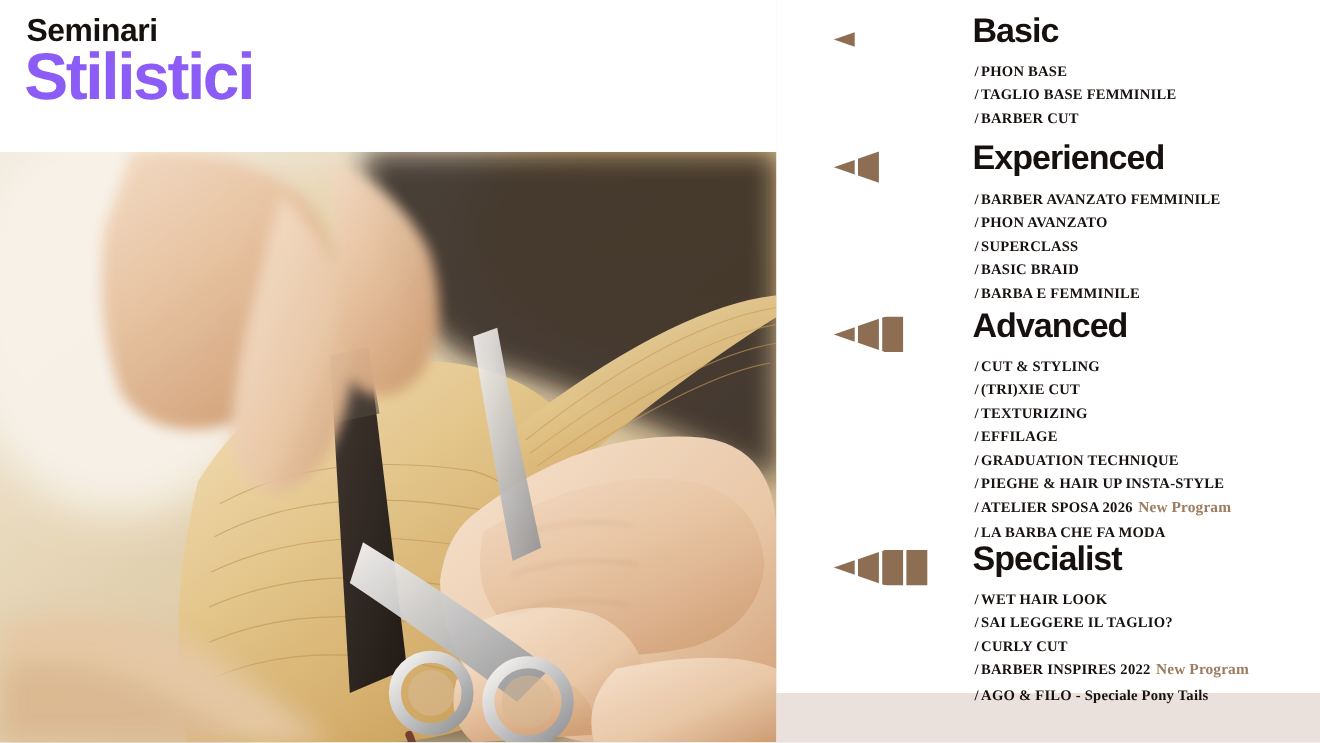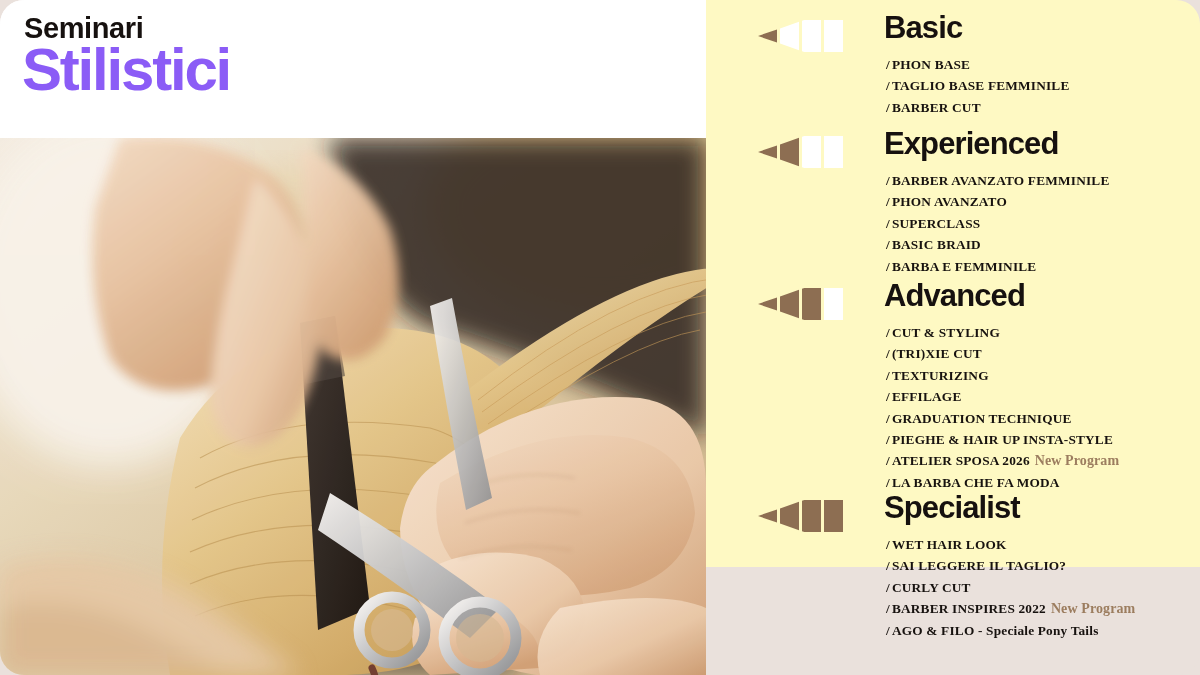--- a/index.html
+++ b/index.html
@@ -3,21 +3,21 @@
 <meta charset="utf-8">
 <title>Seminari Stilistici</title>
 <style>
   html,body{margin:0;padding:0;}
   body{
     width:1200px;height:675px;overflow:hidden;
     background:#EAE1DC;
     font-family:"Liberation Sans","DejaVu Sans",sans-serif;
     -webkit-font-smoothing:antialiased;
   }
-  .slide{position:relative;width:1200px;height:675px;overflow:hidden;background:#EAE1DC;border-radius:24px;}
+  .slide{position:relative;width:1200px;height:675px;overflow:hidden;background:#EAE1DC;}
 
   
   .left-col{position:absolute;left:0;top:0;width:706px;height:675px;overflow:hidden;background:#fff;}
 
   .title-block{
     position:absolute;left:0;top:0;width:706px;height:138px;
     background:#ffffff;z-index:4;
   }
   .title-eyebrow{
     position:absolute;left:24px;top:14px;
@@ -32,22 +32,22 @@
 
   
   .photo{
     position:absolute;left:0;top:138px;width:706px;height:537px;overflow:hidden;
     background:#E8DCC6;
   }
   .photo svg{display:block;width:706px;height:537px;}
 
   
   .right-panel{
-    position:absolute;left:706px;top:0;width:494px;height:567px;
-    background:#fef9c3;
+    position:absolute;left:706px;top:0;width:494px;height:630px;
+    background:#ffffff;
   }
   .section{position:absolute;left:0;width:494px;}
   .sec-basic{top:12px;}
   .sec-experienced{top:128px;}
   .sec-advanced{top:280px;}
   .sec-specialist{top:492px;}
 
   .rank{position:absolute;left:52px;top:8px;width:92px;height:32px;}
   .rank svg{display:block;width:92px;height:32px;}
 

